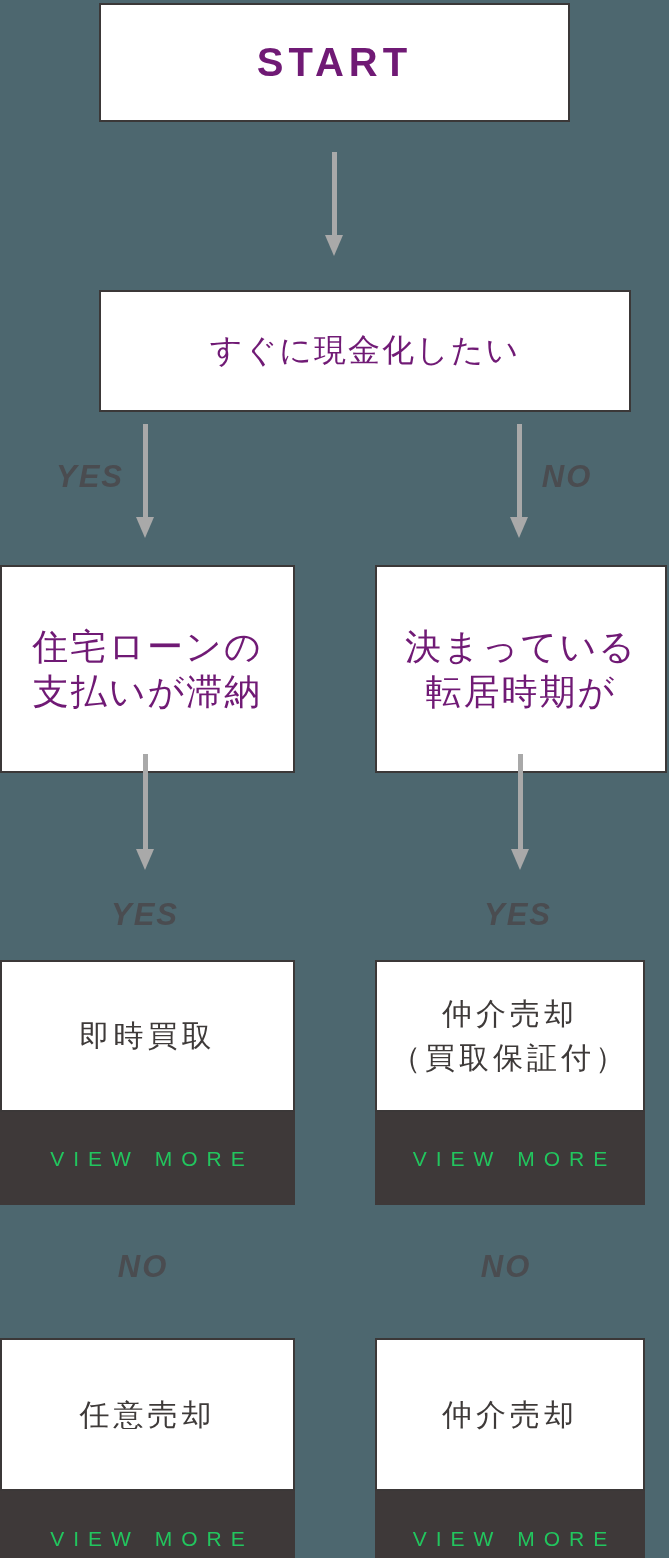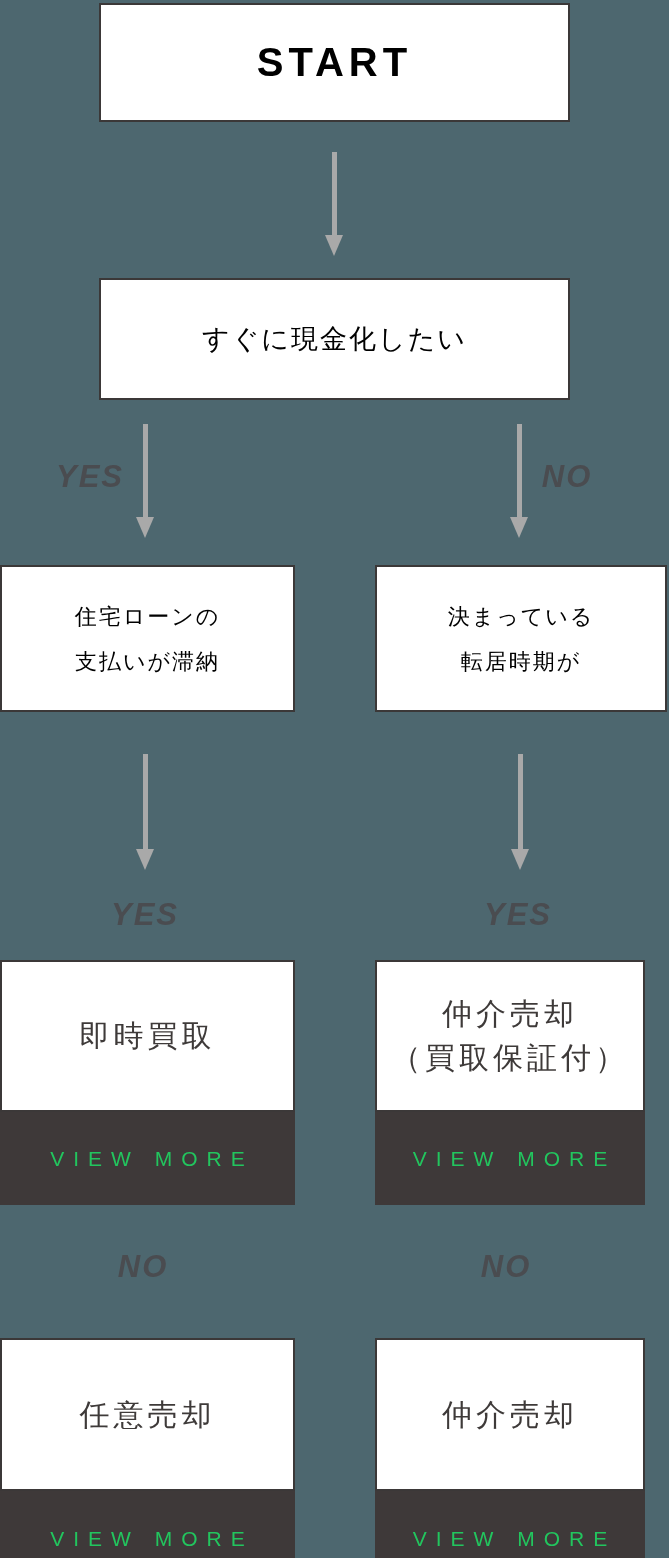--- a/index.html
+++ b/index.html
@@ -12,38 +12,38 @@
     width:669px;
     height:1558px;
     background:#4d676f;
     overflow:hidden;
   }
   .box{
     position:absolute;
     box-sizing:border-box;
     background:#ffffff;
     border:2px solid #3b3838;
-    color:#000000;
+    color:#701a75;
     display:flex;
     flex-direction:column;
     align-items:center;
     justify-content:center;
     text-align:center;
   }
   .start-box{
     left:99px; top:3px; width:471px; height:119px;
     font-size:40px; font-weight:bold; letter-spacing:5px;
   }
   .q1-box{
-    left:99px; top:278px; width:471px; height:122px;
-    font-size:27px; letter-spacing:2px;
+    left:99px; top:290px; width:532px; height:122px;
+    font-size:32px; letter-spacing:2px;
   }
   .q2-box{
-    top:565px; height:147px;
-    font-size:22px; letter-spacing:2px; line-height:45px;
+    top:565px; height:208px;
+    font-size:36px; letter-spacing:2px; line-height:45px;
   }
   .q2-left{ left:0px; width:295px; }
   .q2-right{ left:375px; width:292px; }
 
   .arrow{
     position:absolute;
     width:18px;
     display:flex;
     flex-direction:column;
     align-items:center;

